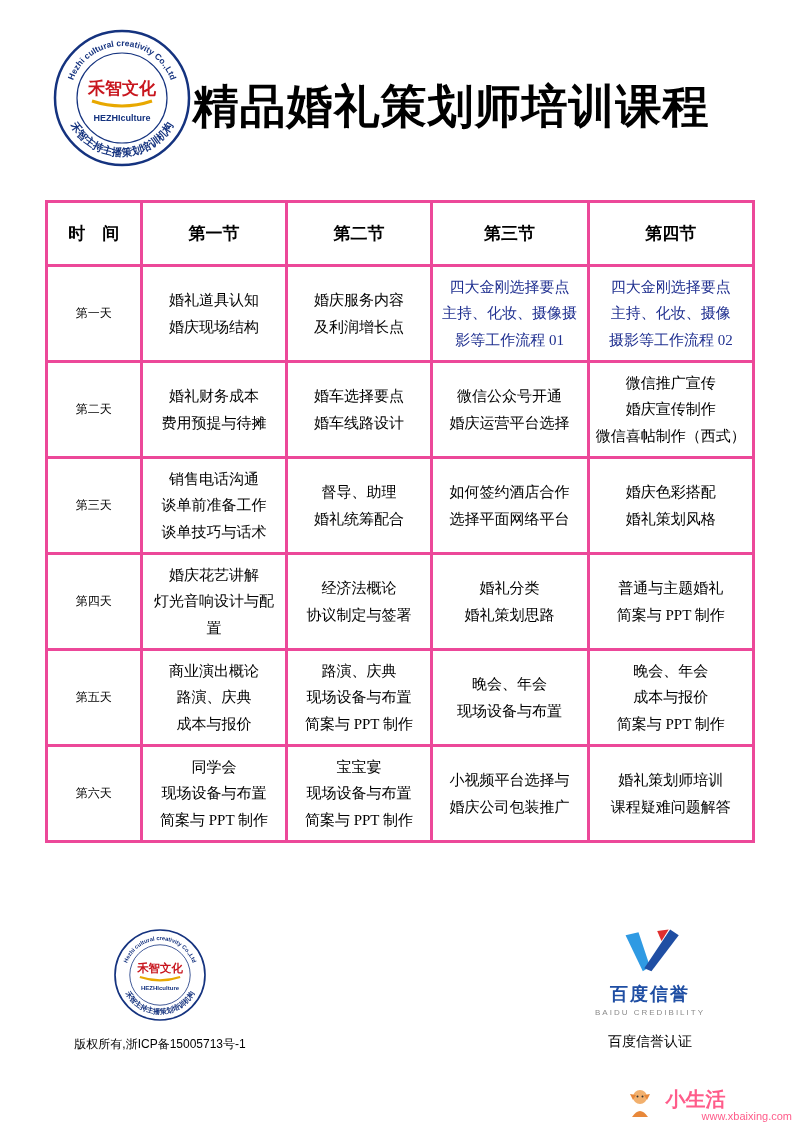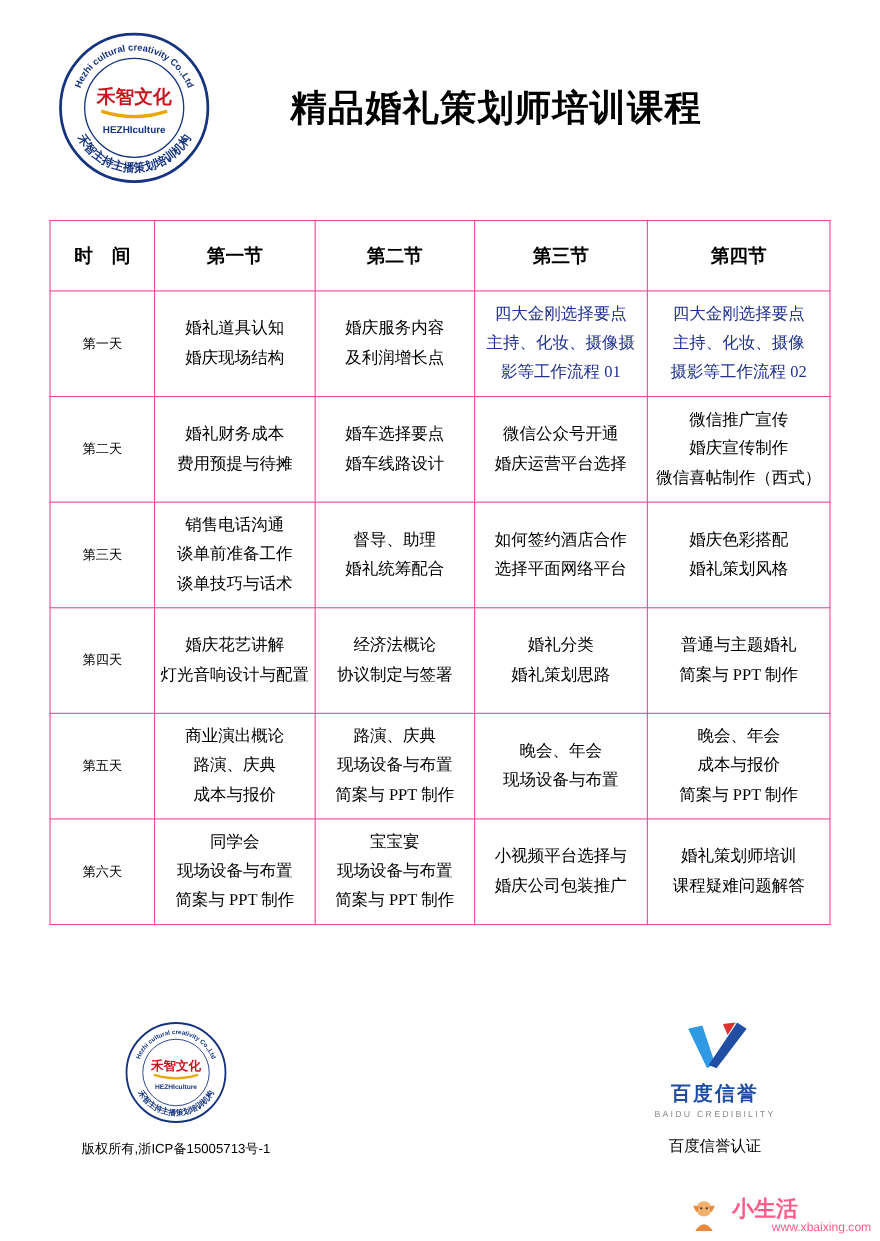--- a/index.html
+++ b/index.html
@@ -4,26 +4,26 @@
 <style>
   * { margin:0; padding:0; box-sizing:border-box; }
   html,body { background:#fff; }
   body { font-family:"Liberation Sans", sans-serif; }
   .page { position:relative; width:800px; height:1128px; margin:0 auto; background:#fff; overflow:hidden; }
 
   
   .logo-top { position:absolute; left:52px; top:28px; width:140px; height:140px; }
   .logo-svg { width:100%; height:100%; display:block; }
   .page-title { position:absolute; left:160px; right:58px; top:76px; text-align:center;
-    font-size:33px; font-weight:900; color:#000; letter-spacing:1px; white-space:nowrap; }
+    font-size:46px; font-weight:900; color:#000; letter-spacing:1px; white-space:nowrap; }
 
   
   .course-table { position:absolute; left:45px; top:200px; width:710px;
     border-collapse:collapse; table-layout:fixed; font-family:"Liberation Serif", serif; }
-  .course-table th, .course-table td { border:1px solid #ec4899; text-align:center;
+  .course-table th, .course-table td { border:3px solid #ec4899; text-align:center;
     vertical-align:middle; white-space:pre-line; }
   .course-table th { height:64px; font-size:17px; font-weight:bold; color:#000; }
   .course-table td { height:96px; font-size:15px; line-height:1.75; color:#000; padding:5px 4px; }
   .course-table td.day { font-size:12px; }
   .course-table td.hl { color: var(--highlight_text, #203090); }
 
   
   .f-block { position:absolute; text-align:center; }
   .f-left  { left:60px;  top:928px; width:200px; }
   .f-center{ left:295px; top:928px; width:250px; }
@@ -31,21 +31,21 @@
   .f-left .logo-svg { width:94px; height:94px; margin:0 auto 14px auto; }
   .badge-svg { width:78px; height:90px; display:block; margin:0 auto 8px auto; }
   .v-svg { width:58px; height:46px; display:block; margin:0 auto 8px auto; }
   .copyright { font-size:12px; color:#000; }
   .record { font-size:15px; font-weight:bold; color:#000; }
   .baidu-name { font-size:18px; font-weight:bold; color:var(--baidu_dark,#1f4ea3); letter-spacing:2px; }
   .baidu-en { font-size:8px; color:#8a8a8a; letter-spacing:2px; margin-top:2px; }
   .baidu-cert { font-size:14px; color:#000; margin-top:16px; }
 
   
-  .watermark { position:absolute; right:8px; bottom:6px; display:flex; align-items:center; gap:14px; }
+  .watermark { position:absolute; right:8px; bottom:6px; display:flex; align-items:flex-start; gap:14px; }
   .wm-icon { width:24px; height:30px; }
   .wm-name { font-size:20px; font-weight:bold; color:var(--pink,#ff5c8a); line-height:1.1; }
   .wm-url  { font-size:11px; color:var(--pink,#ff5c8a);padding-left:36px; }
 </style>
 </head>
 <body>
 
 <div class="page">
 
   <div class="logo-top">

